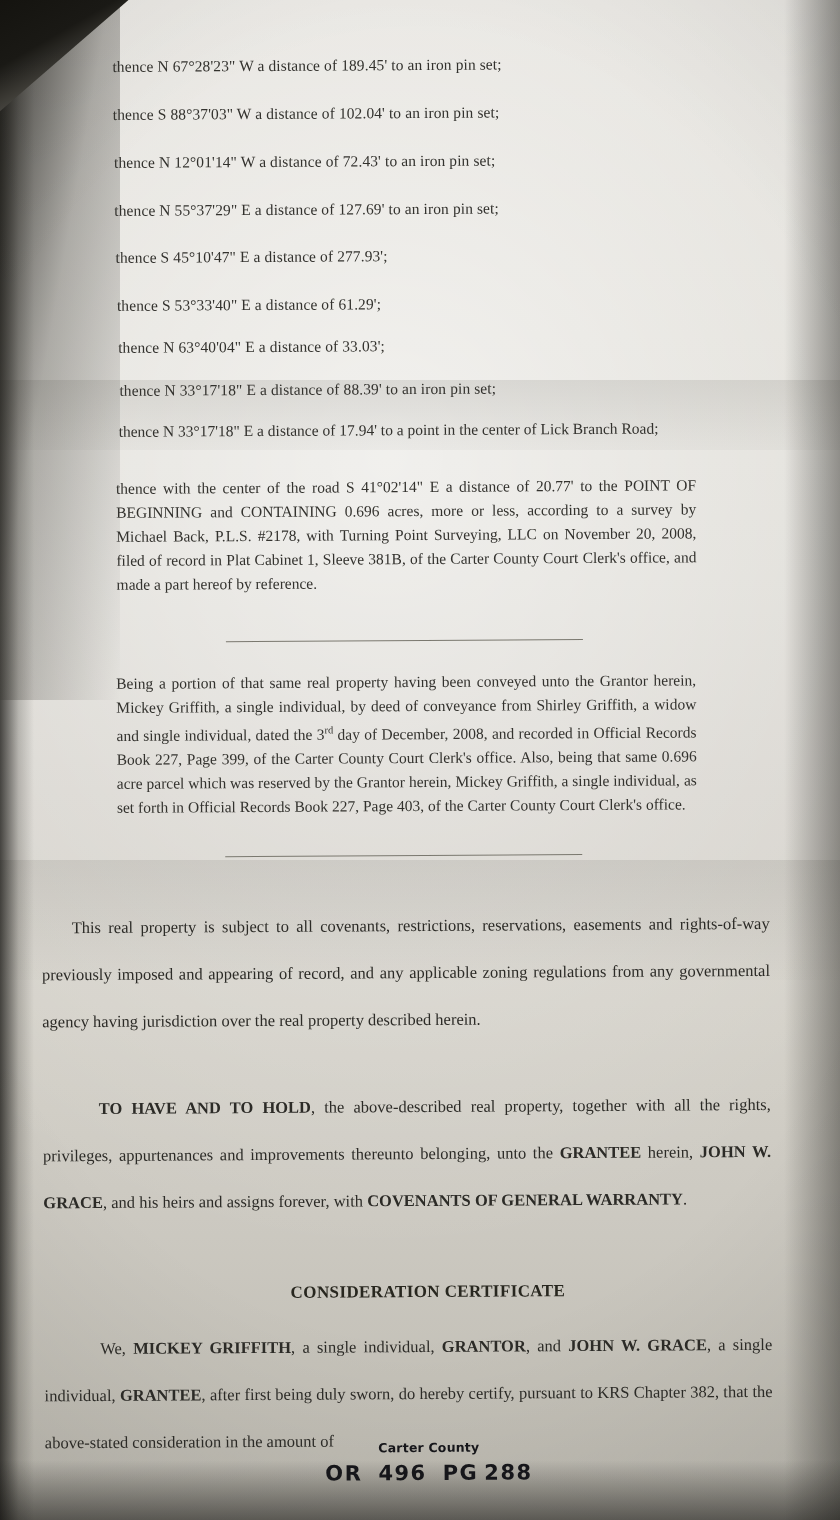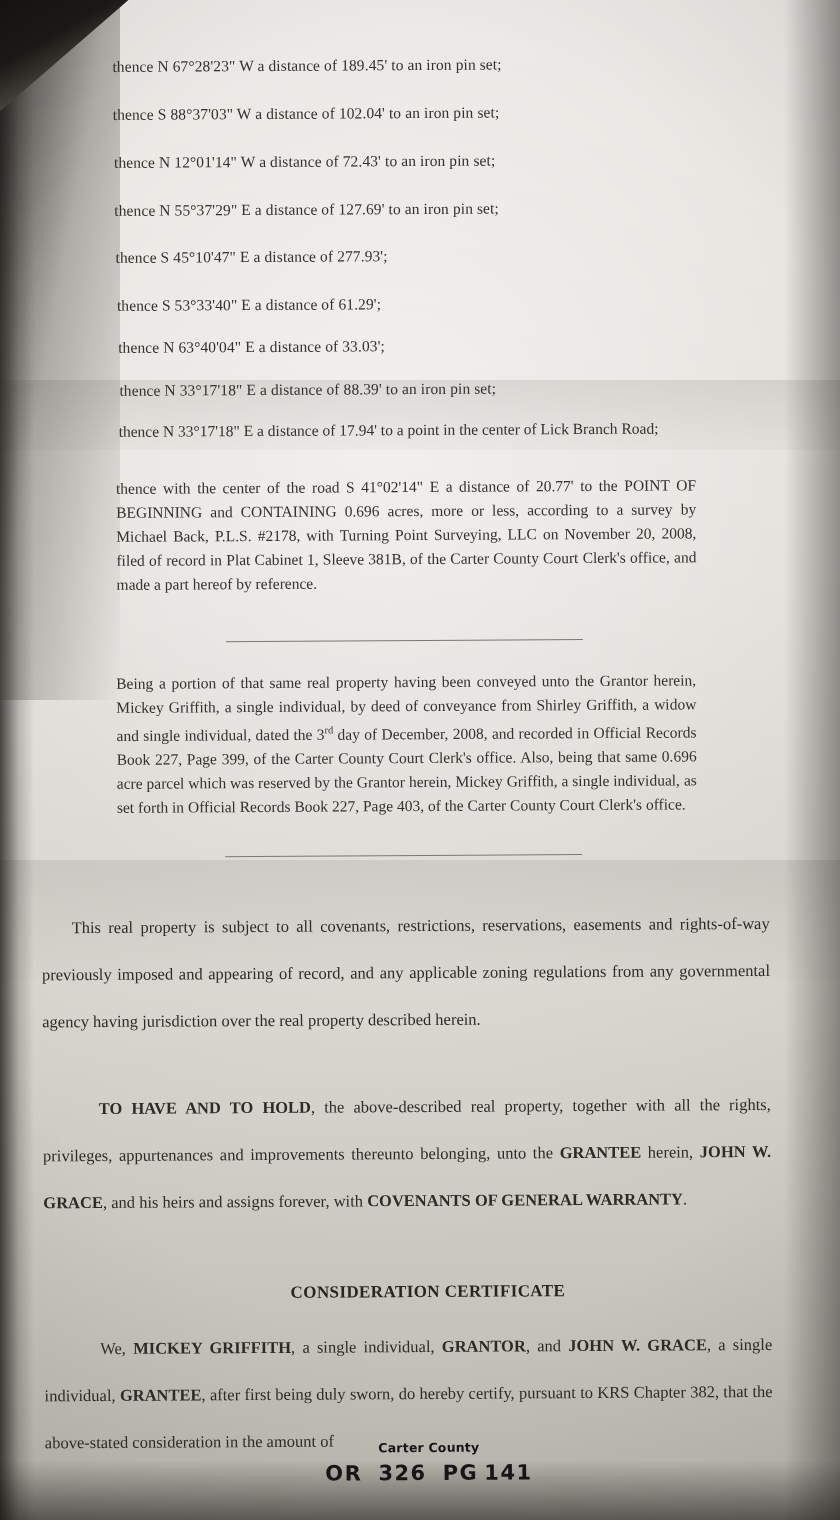--- a/index.html
+++ b/index.html
@@ -180,21 +180,21 @@
     <div class="body-para indent" style="left:36px; top:902px; width:728px;">This real property is subject to all covenants, restrictions, reservations, easements and rights-of-way previously imposed and appearing of record, and any applicable zoning regulations from any governmental agency having jurisdiction over the real property described herein.</div>
 
     <div class="body-para" style="left:36px; top:1083px; width:728px; text-indent:56px;"><span class="b">TO HAVE AND TO HOLD</span><span>, the above-described real property, together with all the rights, privileges, appurtenances and improvements thereunto belonging, unto the </span><span class="b">GRANTEE</span><span> herein, </span><span class="b">JOHN W. GRACE</span><span>, and his heirs and assigns forever, with </span><span class="b">COVENANTS OF GENERAL WARRANTY</span><span>.</span></div>
 
     <div class="center-head" style="top:1282px;">CONSIDERATION CERTIFICATE</div>
 
     <div class="body-para" style="left:36px; top:1323px; width:728px; text-indent:56px;"><span>We, </span><span class="b">MICKEY GRIFFITH</span><span>, a single individual, </span><span class="b">GRANTOR</span><span>, and </span><span class="b">JOHN W. GRACE</span><span>, a single individual, </span><span class="b">GRANTEE</span><span>, after first being duly sworn, do hereby certify, pursuant to KRS Chapter 382, that the above-stated consideration in the amount of</span></div>
 
     <div class="stamp" style="top:1440px;">
       <div class="stamp-county">Carter County</div>
-      <div class="stamp-or"><span>OR</span><span class="sp"></span><span>326</span><span class="sp"></span><span>PG</span><span style="display:inline-block;width:6px;"></span><span>141</span></div>
+      <div class="stamp-or"><span>OR</span><span class="sp"></span><span>496</span><span class="sp"></span><span>PG</span><span style="display:inline-block;width:6px;"></span><span>288</span></div>
     </div>
 
   </div>
 
   <div class="left-edge"></div>
   <div class="right-edge"></div>
   <div class="bottom-edge"></div>
   <div class="corner-shadow2"></div>
   <div class="corner-shadow"></div>
   <div class="vignette"></div>

